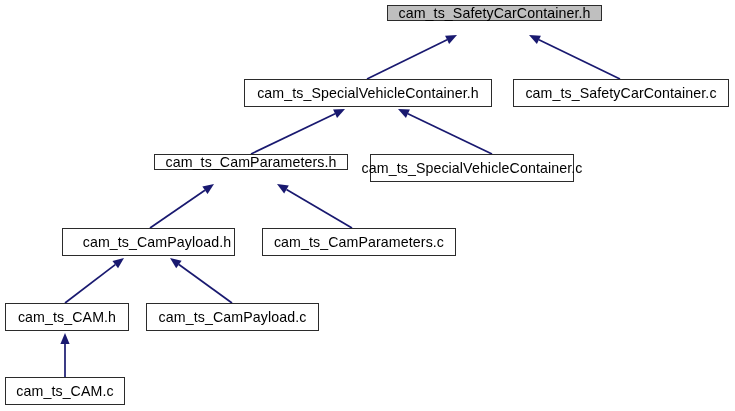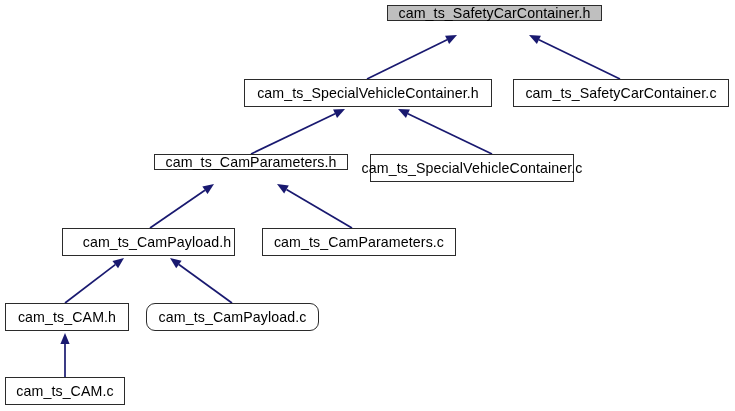--- a/index.html
+++ b/index.html
@@ -109,21 +109,21 @@
       </div>
       <div class="node" style="left: 62px; top: 228px; width: 173px; height: 28px; padding-left: 17px;">
         <span class="node-label">cam_ts_CamPayload.h</span>
       </div>
       <div class="node" style="left: 262px; top: 228px; width: 194px; height: 28px;">
         <span class="node-label">cam_ts_CamParameters.c</span>
       </div>
       <div class="node" style="left: 5px; top: 303px; width: 124px; height: 28px;">
         <span class="node-label">cam_ts_CAM.h</span>
       </div>
-      <div class="node" style="left: 146px; top: 303px; width: 173px; height: 28px; border-radius: 9px;">
+      <div class="node" style="left: 146px; top: 303px; width: 173px; height: 28px;">
         <span class="node-label">cam_ts_CamPayload.c</span>
       </div>
       <div class="node" style="left: 5px; top: 377px; width: 120px; height: 28px;">
         <span class="node-label">cam_ts_CAM.c</span>
       </div>
     </div>
 
 </div>
 
 </body></html>

